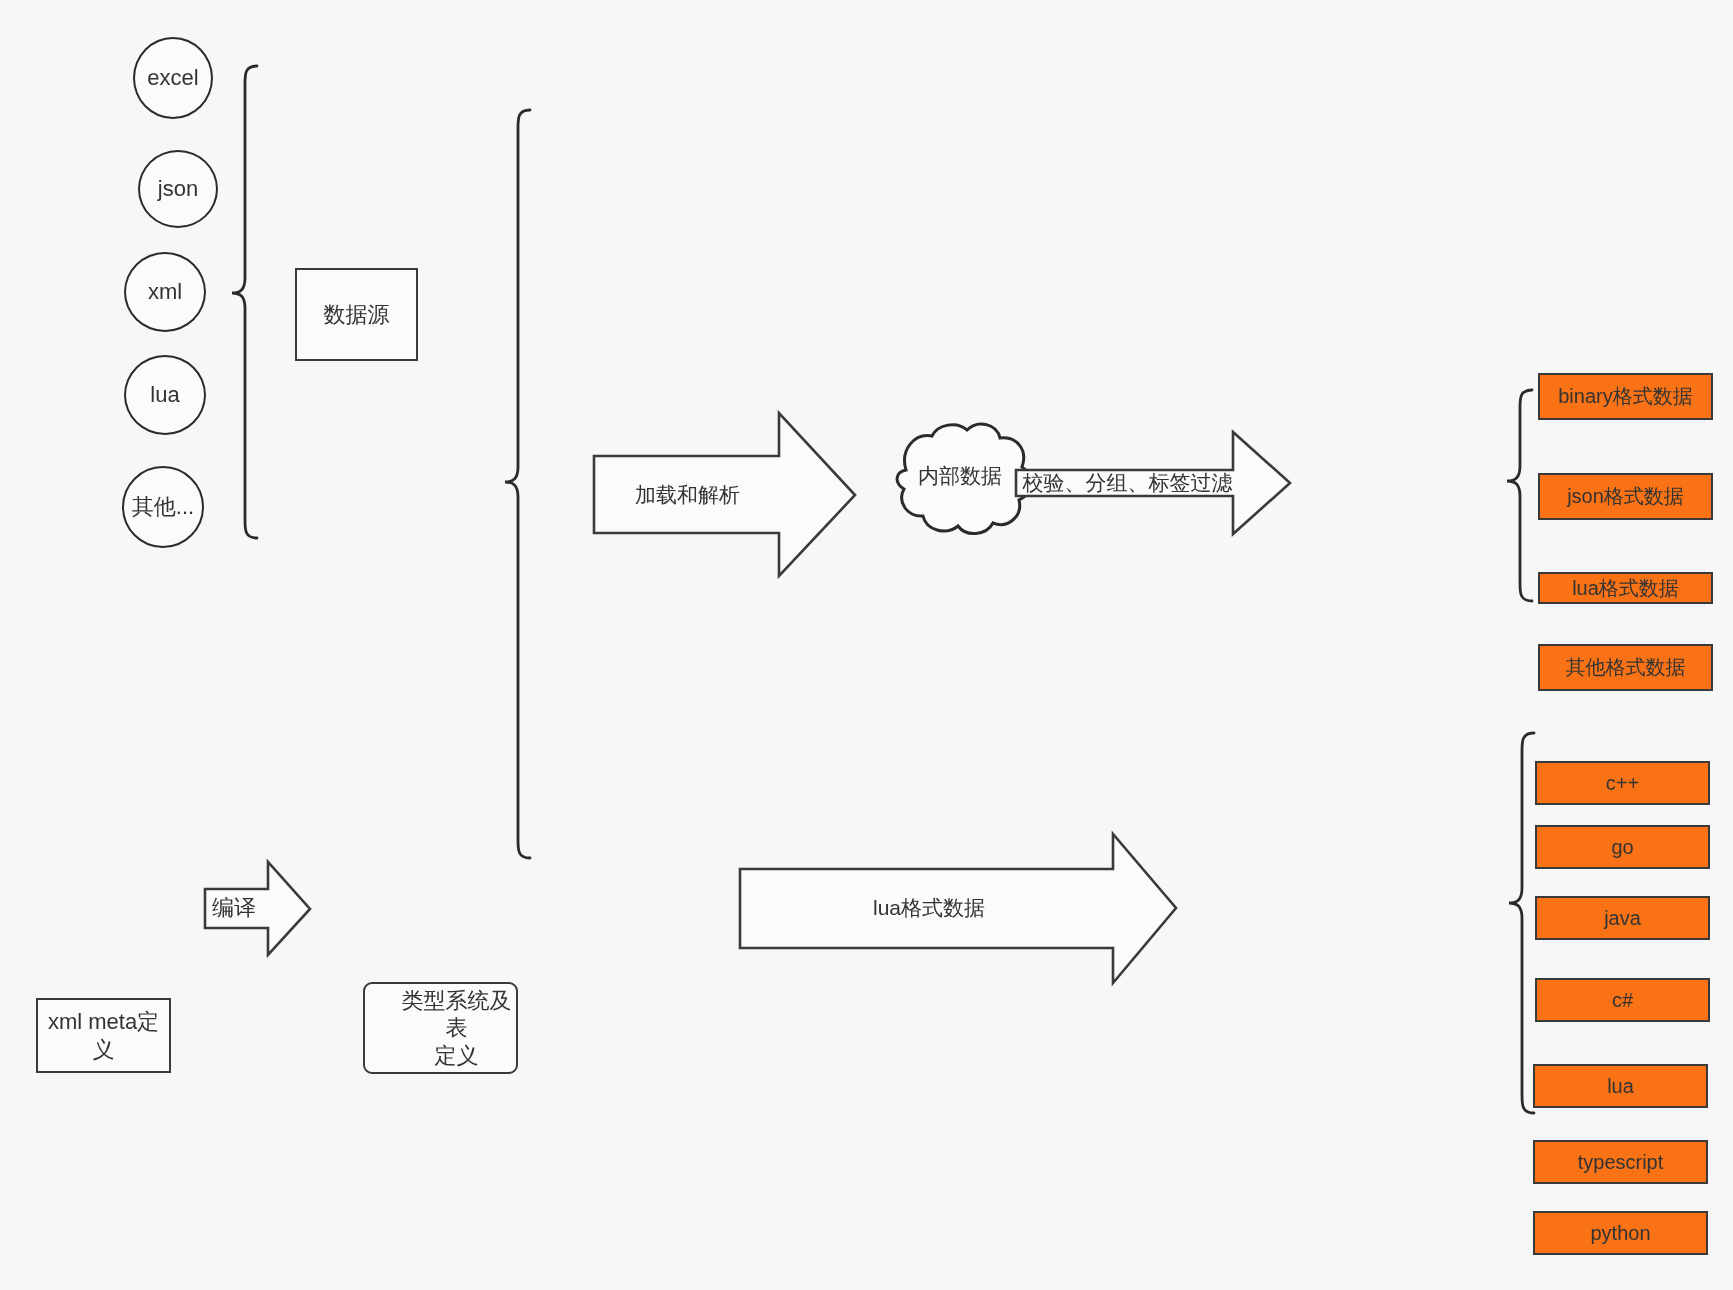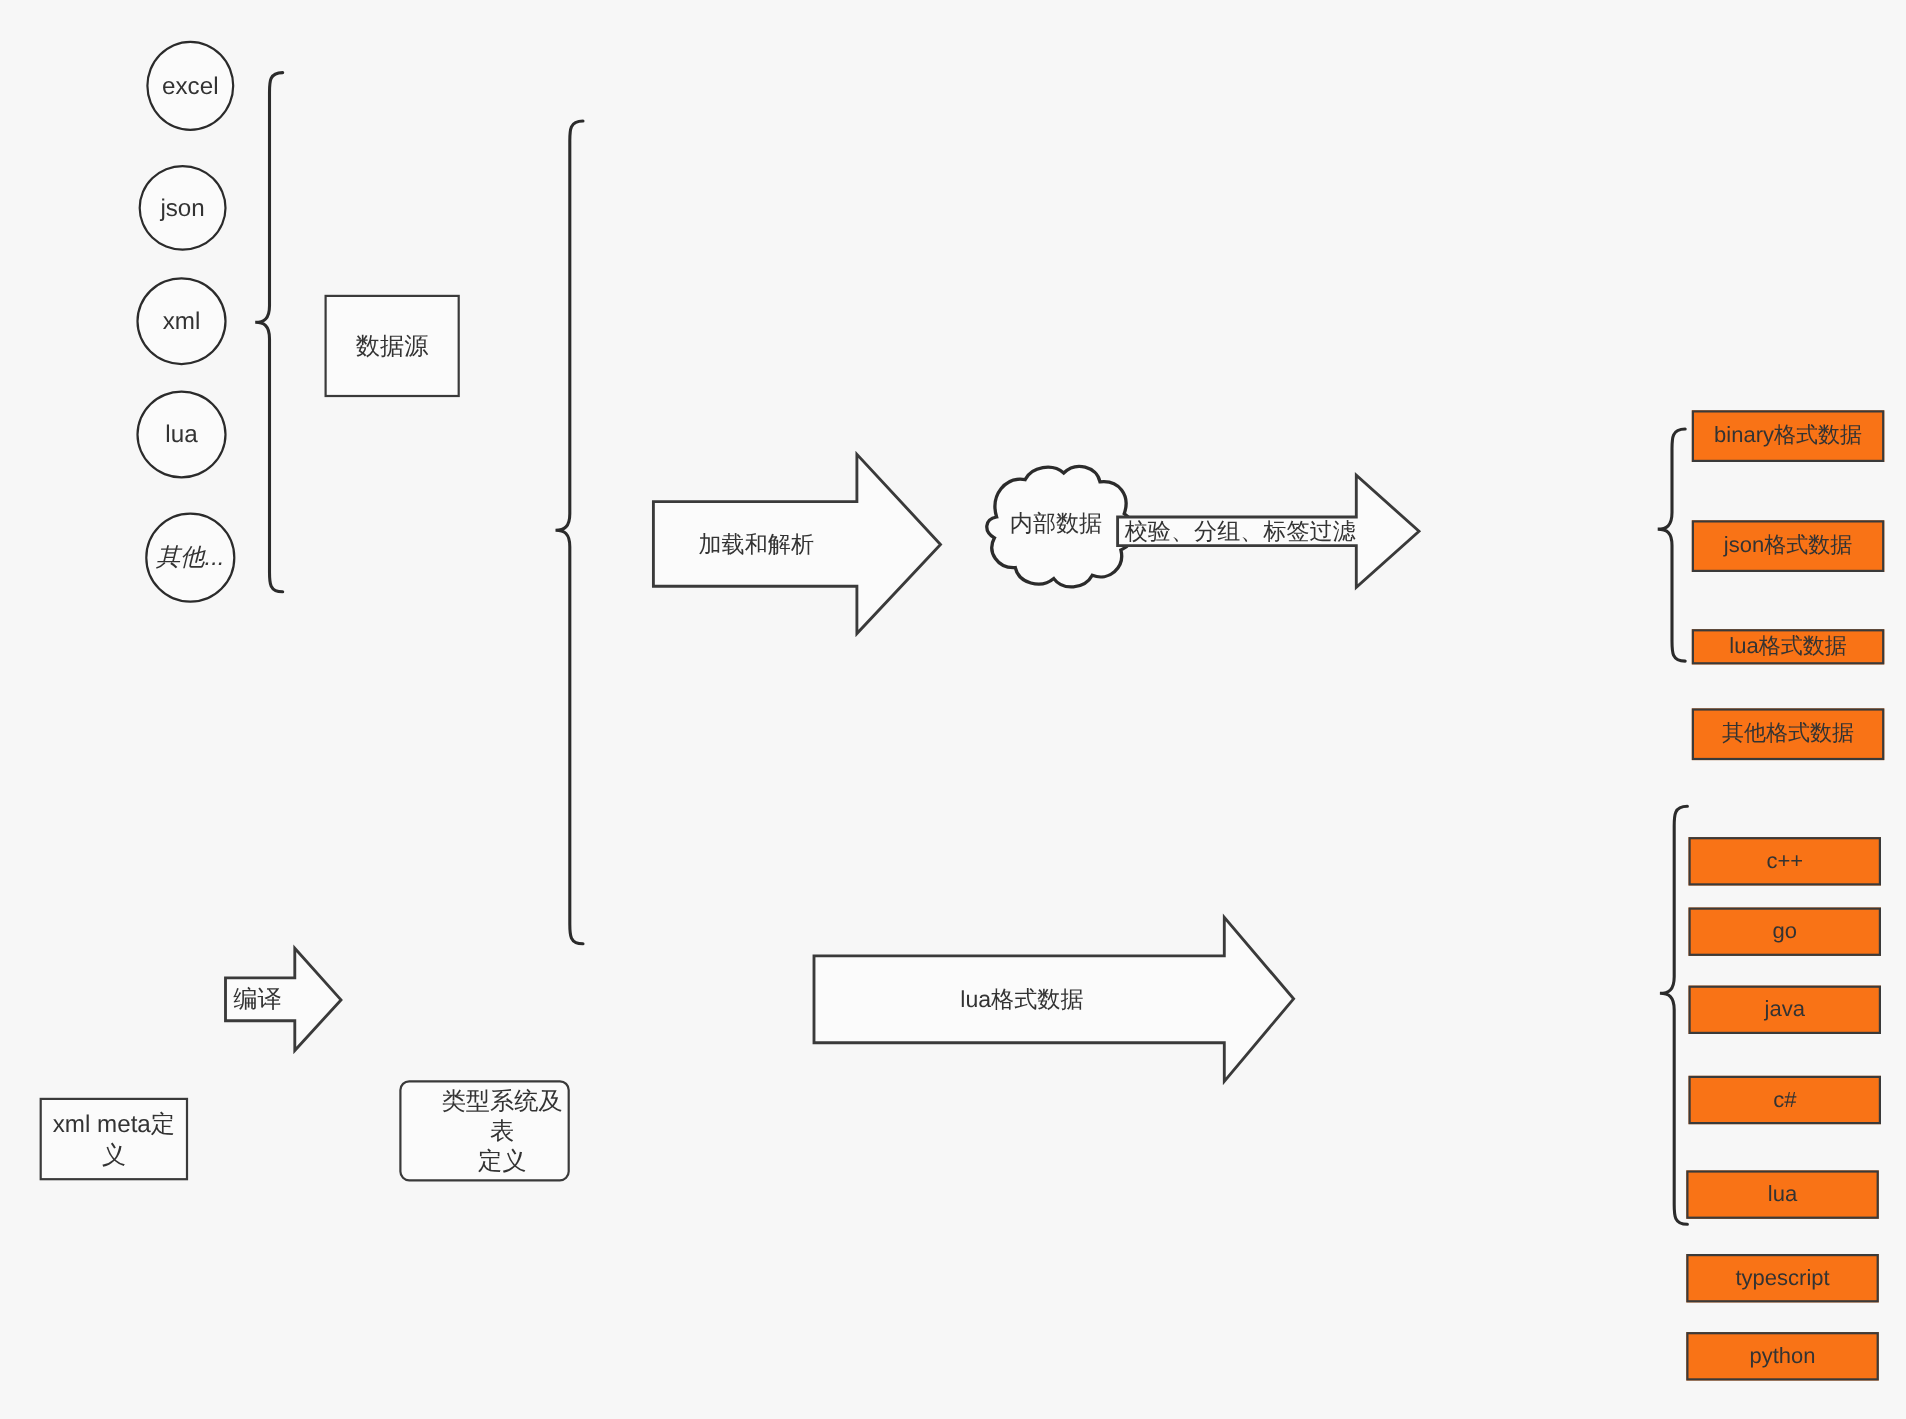--- a/index.html
+++ b/index.html
@@ -109,30 +109,30 @@
              L 1522 888
              C 1522 900, 1517 903, 1509 903
              C 1517 903, 1522 906, 1522 918
              L 1522 1095
              C 1522 1105, 1522 1113, 1534 1113"></path>
   </svg>
 
   <div class="node circle" style="left:133px;top:37px;width:80px;height:82px;">
     <span>excel</span>
   </div>
-  <div class="node circle" style="left:126px;top:150px;width:80px;height:78px;">
+  <div class="node circle" style="left:138px;top:150px;width:80px;height:78px;">
     <span>json</span>
   </div>
   <div class="node circle" style="left:124px;top:252px;width:82px;height:80px;">
     <span>xml</span>
   </div>
   <div class="node circle" style="left:124px;top:355px;width:82px;height:80px;">
     <span>lua</span>
   </div>
-  <div class="node circle" style="left:132px;top:466px;width:82px;height:82px;font-style:italic;">
+  <div class="node circle" style="left:122px;top:466px;width:82px;height:82px;">
     <span>其他...</span>
   </div>
 
   <div class="node rectbox" style="left:295px;top:244px;width:123px;height:93px;">
     <span>数据源</span>
   </div>
 
   <div class="arrowlabel" style="left:600px;top:470px;width:175px;height:50px;">
     <span>加载和解析</span>
   </div>

